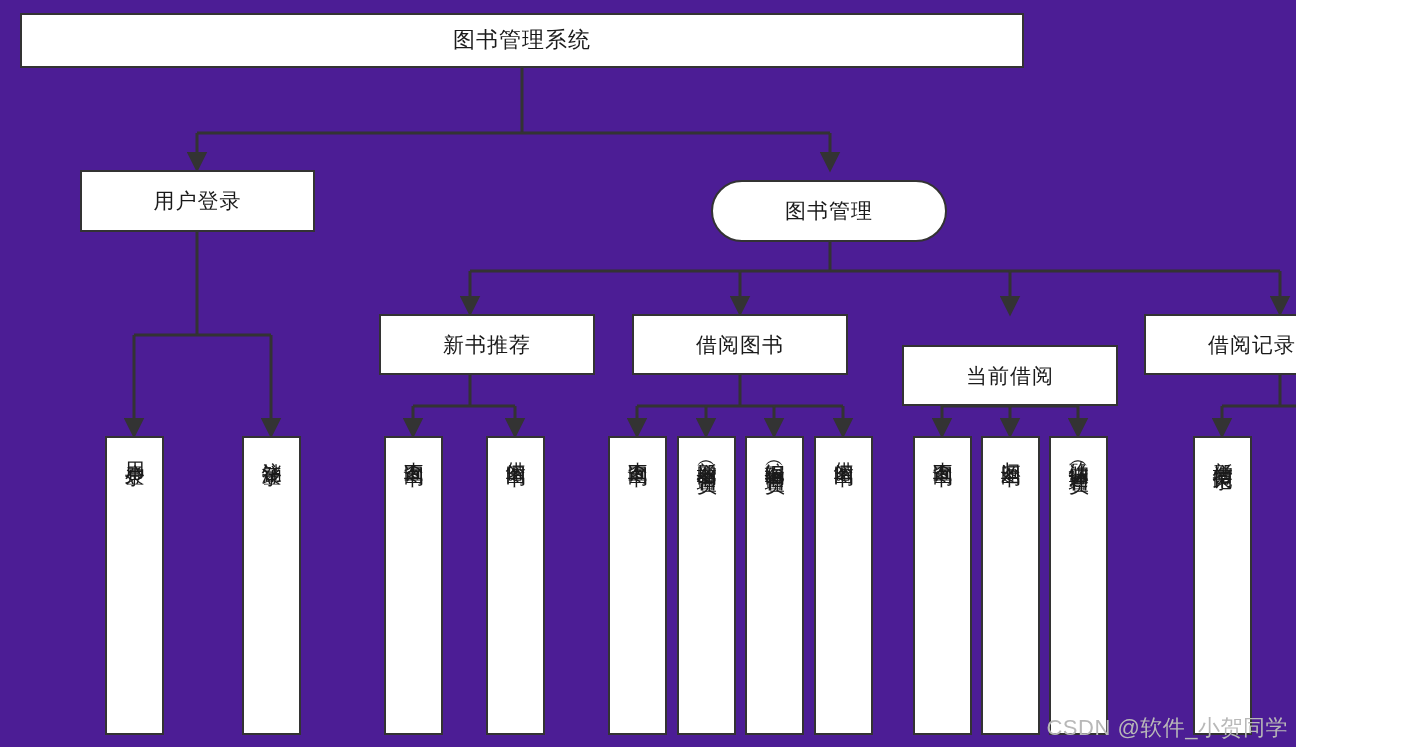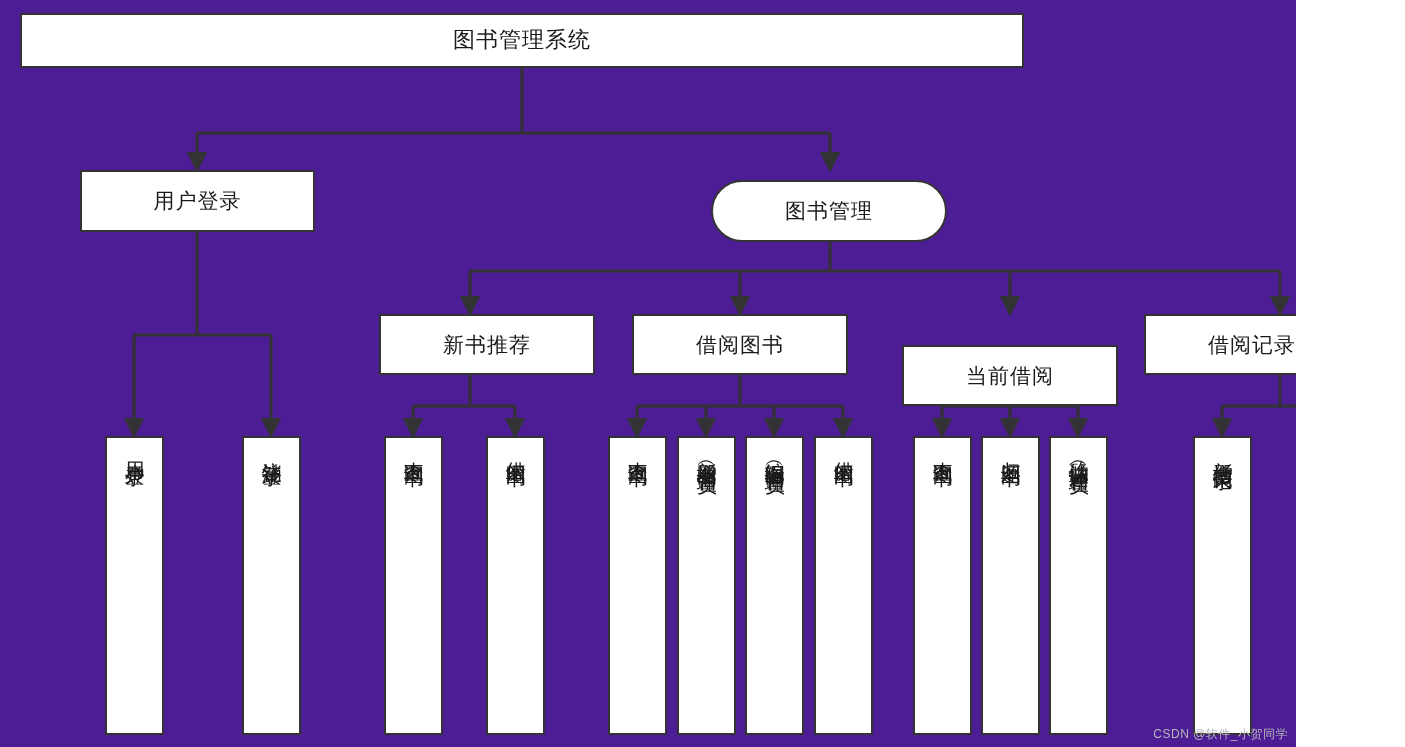--- a/index.html
+++ b/index.html
@@ -56,21 +56,21 @@
     -webkit-text-orientation: upright;
     line-height: 1.08;
     letter-spacing: 2px;
     white-space: nowrap;
     display: block;
   }
   .watermark {
     position: absolute;
     right: 8px;
     bottom: 4px;
-    font-size: 12px;
+    font-size: 22px;
     color: #b8b8b8;
     letter-spacing: 0.5px;
     white-space: nowrap;
   }
 </style>
 </head>
 <body>
 
 <div id="canvas">
 

